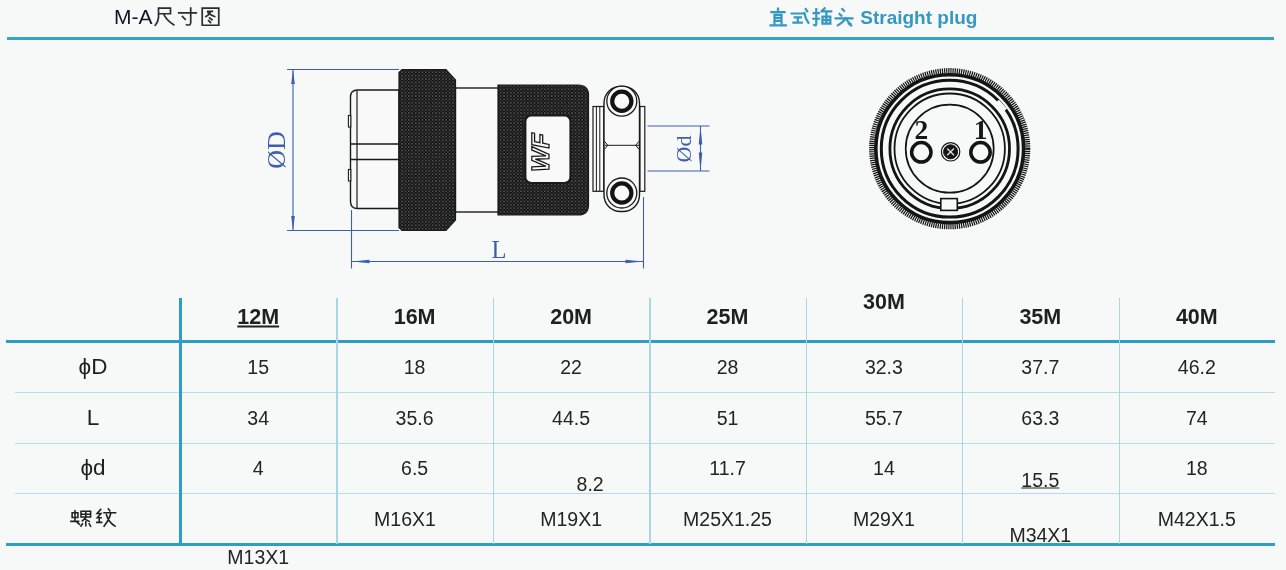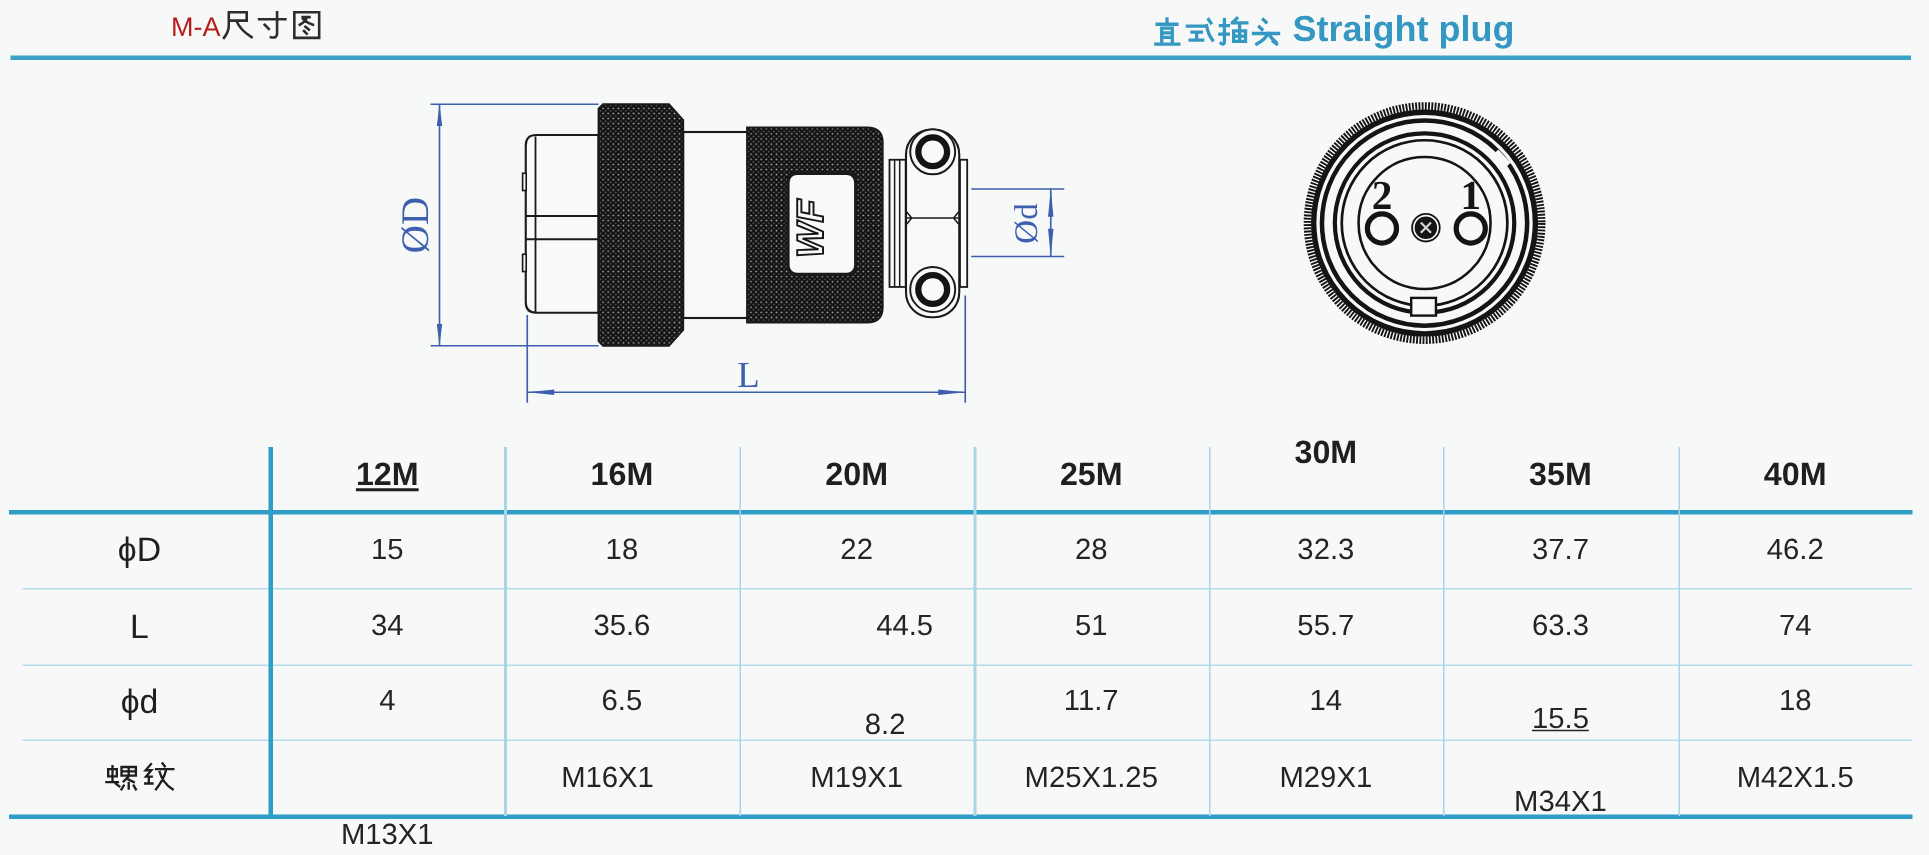--- a/index.html
+++ b/index.html
@@ -44,29 +44,29 @@
 </g>
 <g id="c-luo" fill="none" stroke="currentColor" style="stroke-width:var(--sw,6)" stroke-linecap="square">
   <path d="M13 24 H37 V44 H13 Z M25 16 V60 M8 60 H40 M34 64 L44 72 M50 18 H90 V42 H50 Z M70 18 V42 M50 30 H90 M68 46 L56 58 M64 50 L84 60 M70 62 V78 M56 70 L50 80 M84 70 L90 80"></path>
 </g>
 <g id="c-wen" fill="none" stroke="currentColor" style="stroke-width:var(--sw,6.5)" stroke-linecap="square">
   <path d="M32 10 L17 27 H33 L18 45 H34 M26 45 V62 M16 64 H36 M64 8 L70 16 M46 24 H94 M74 26 Q68 52 46 80 M56 32 Q64 62 92 80"></path>
 </g>
 </defs>
 </svg>
 
-<div class="abs" id="hdr-left" style="left:114px;top:5px;font-size:18px;color:#b91c1c;">M-A<svg class="cjk" width="23" height="23" viewBox="0 0 100 100" style="color:#2d2d2d;vertical-align:-4px;--sw:7.5">
+<div class="abs" id="hdr-left" style="left:114px;top:5px;font-size:21px;color:#0f172a;">M-A<svg class="cjk" width="23" height="23" viewBox="0 0 100 100" style="color:#2d2d2d;vertical-align:-4px;--sw:7.5">
       <use href="#c-chi"></use>
     </svg><svg class="cjk" width="23" height="23" viewBox="0 0 100 100" style="color:#2d2d2d;vertical-align:-4px;--sw:7.5">
       <use href="#c-cun"></use>
     </svg><svg class="cjk" width="23" height="23" viewBox="0 0 100 100" style="color:#2d2d2d;vertical-align:-4px;--sw:7.5">
       <use href="#c-tu"></use>
     </svg></div>
 <div class="hdr-line"></div>
-<div class="abs" id="hdr-right" style="left:767px;top:6px;font-size:24px;font-weight:bold;color:#3598c2;"><svg class="cjk" width="22" height="22" viewBox="0 0 100 100" style="color:#3598c2;vertical-align:-4.5px;--sw:10">
+<div class="abs" id="hdr-right" style="left:767px;top:6px;font-size:19px;font-weight:bold;color:#3598c2;"><svg class="cjk" width="22" height="22" viewBox="0 0 100 100" style="color:#3598c2;vertical-align:-4.5px;--sw:10">
       <use href="#c-zhi"></use>
     </svg><svg class="cjk" width="22" height="22" viewBox="0 0 100 100" style="color:#3598c2;vertical-align:-4.5px;--sw:10">
       <use href="#c-shi"></use>
     </svg><svg class="cjk" width="22" height="22" viewBox="0 0 100 100" style="color:#3598c2;vertical-align:-4.5px;--sw:10">
       <use href="#c-cha"></use>
     </svg><svg class="cjk" width="22" height="22" viewBox="0 0 100 100" style="color:#3598c2;vertical-align:-4.5px;--sw:10">
       <use href="#c-tou"></use>
     </svg> Straight plug</div>
 
 <svg class="abs" style="left:0;top:0;" width="1286" height="298" viewBox="0 0 1286 298">
@@ -168,21 +168,21 @@
 <div class="cell chead" style="left:1196.8px;top:316.5px;">40M</div>
 <div class="cell cdata" style="left:258.2px;top:367px;">15</div>
 <div class="cell cdata" style="left:414.6px;top:367px;">18</div>
 <div class="cell cdata" style="left:571.1px;top:367px;">22</div>
 <div class="cell cdata" style="left:727.5px;top:367px;">28</div>
 <div class="cell cdata" style="left:883.9px;top:367px;">32.3</div>
 <div class="cell cdata" style="left:1040.3px;top:367px;">37.7</div>
 <div class="cell cdata" style="left:1196.8px;top:367px;">46.2</div>
 <div class="cell cdata" style="left:258.2px;top:417.5px;">34</div>
 <div class="cell cdata" style="left:414.6px;top:417.5px;">35.6</div>
-<div class="cell cdata" style="left:571.1px;top:417.5px;margin-left:32px;">44.5</div>
+<div class="cell cdata" style="left:571.1px;top:417.5px;">44.5</div>
 <div class="cell cdata" style="left:727.5px;top:417.5px;">51</div>
 <div class="cell cdata" style="left:883.9px;top:417.5px;">55.7</div>
 <div class="cell cdata" style="left:1040.3px;top:417.5px;">63.3</div>
 <div class="cell cdata" style="left:1196.8px;top:417.5px;">74</div>
 <div class="cell cdata" style="left:258.2px;top:468px;">4</div>
 <div class="cell cdata" style="left:414.6px;top:468px;">6.5</div>
 <div class="cell cdata" style="left:571.1px;top:484px;margin-left:19px;">8.2</div>
 <div class="cell cdata" style="left:727.5px;top:468px;">11.7</div>
 <div class="cell cdata" style="left:883.9px;top:468px;">14</div>
 <div class="cell cdata" style="left:1040.3px;top:480px;text-decoration:underline;">15.5</div>

